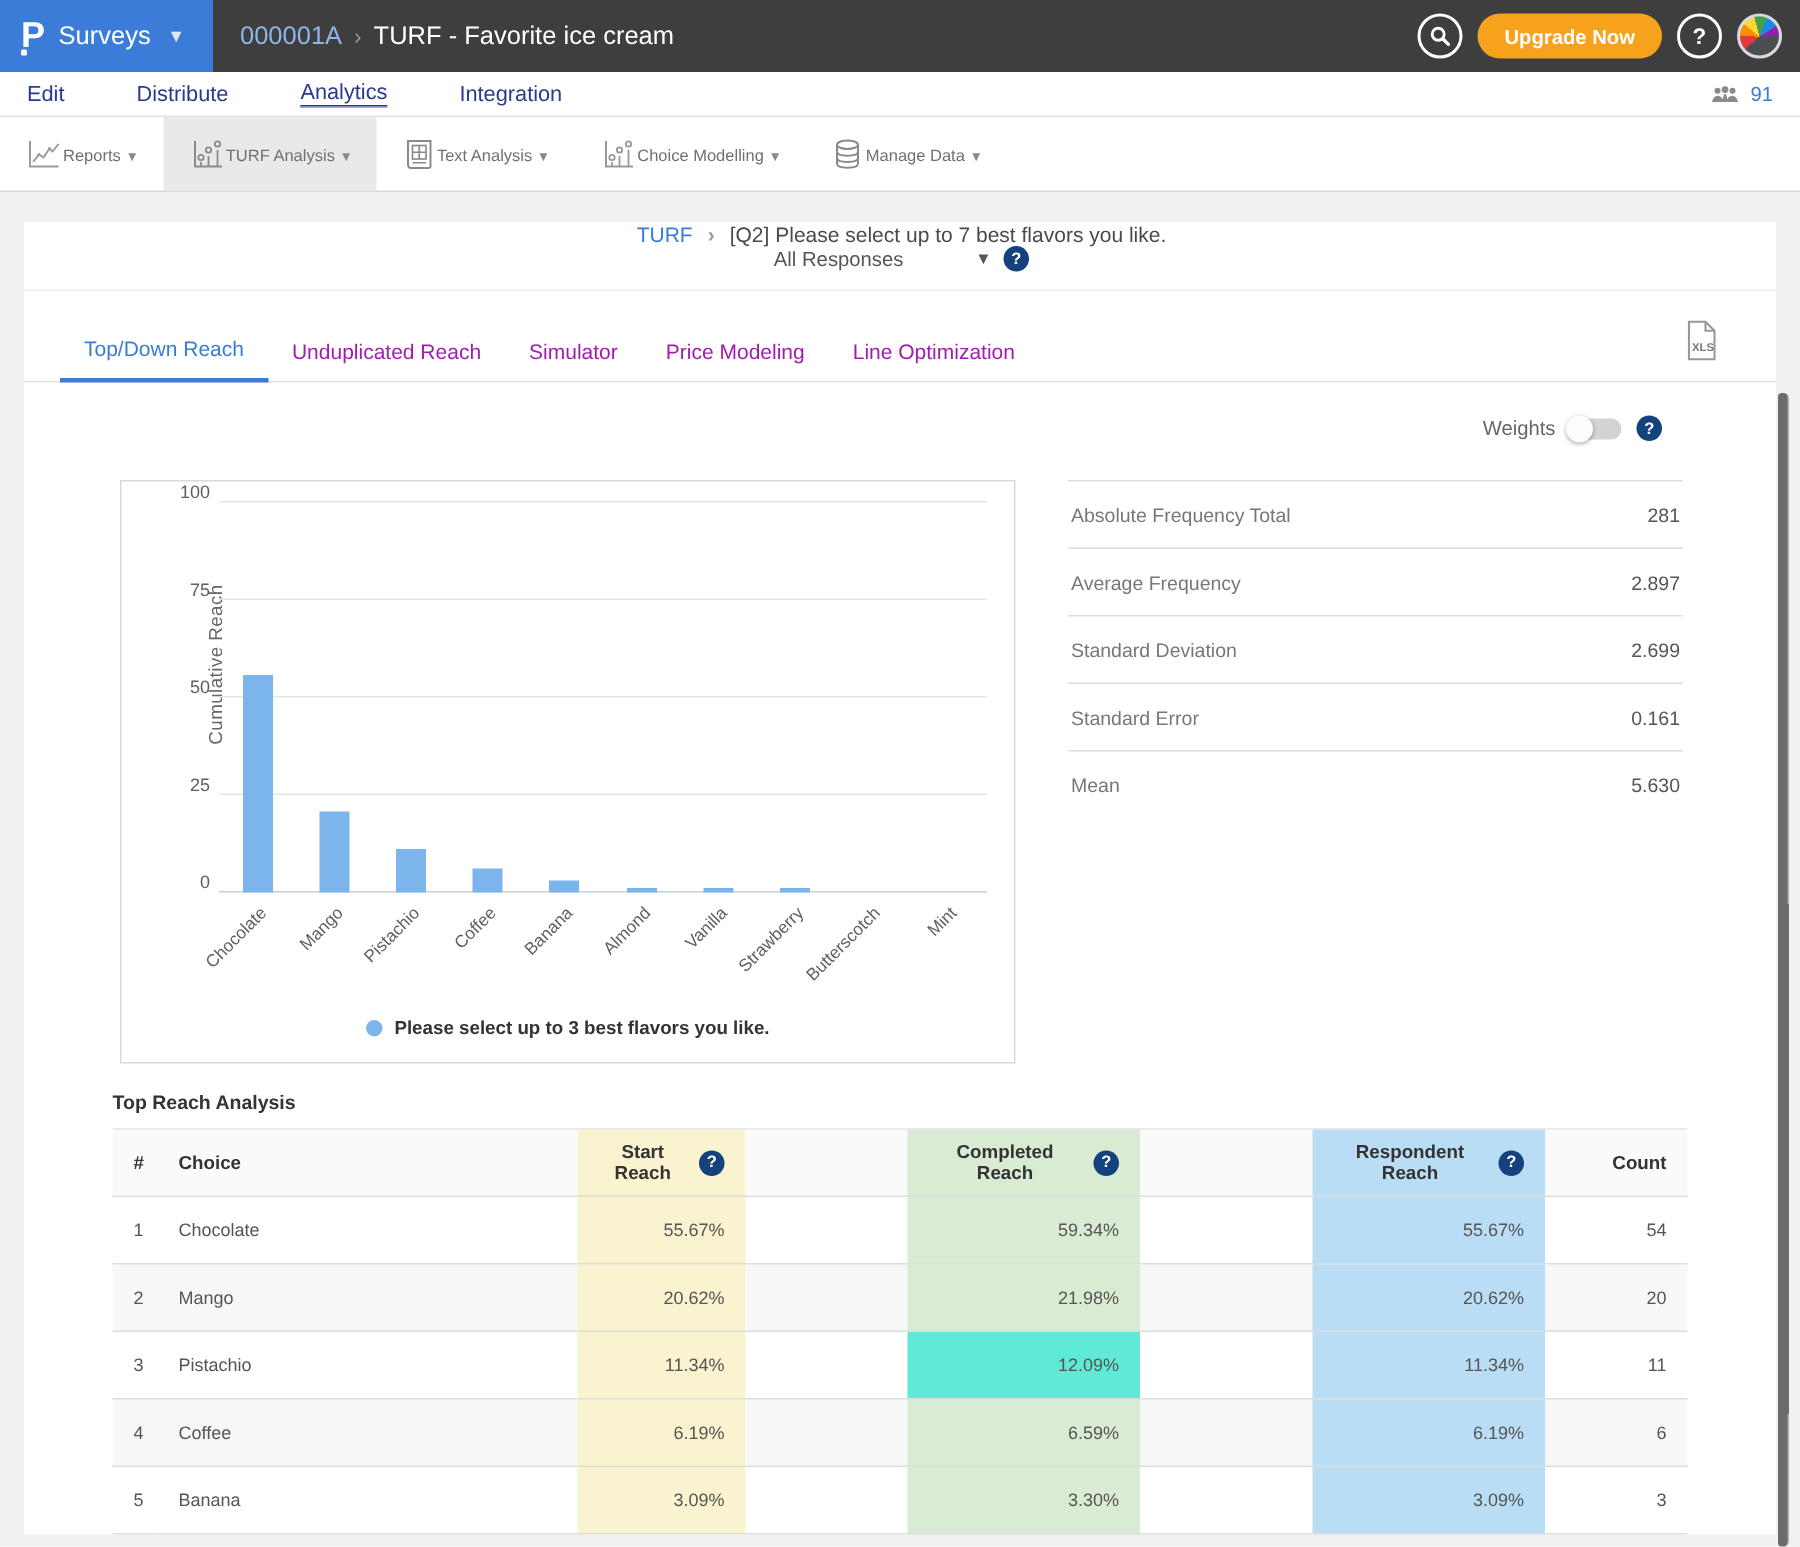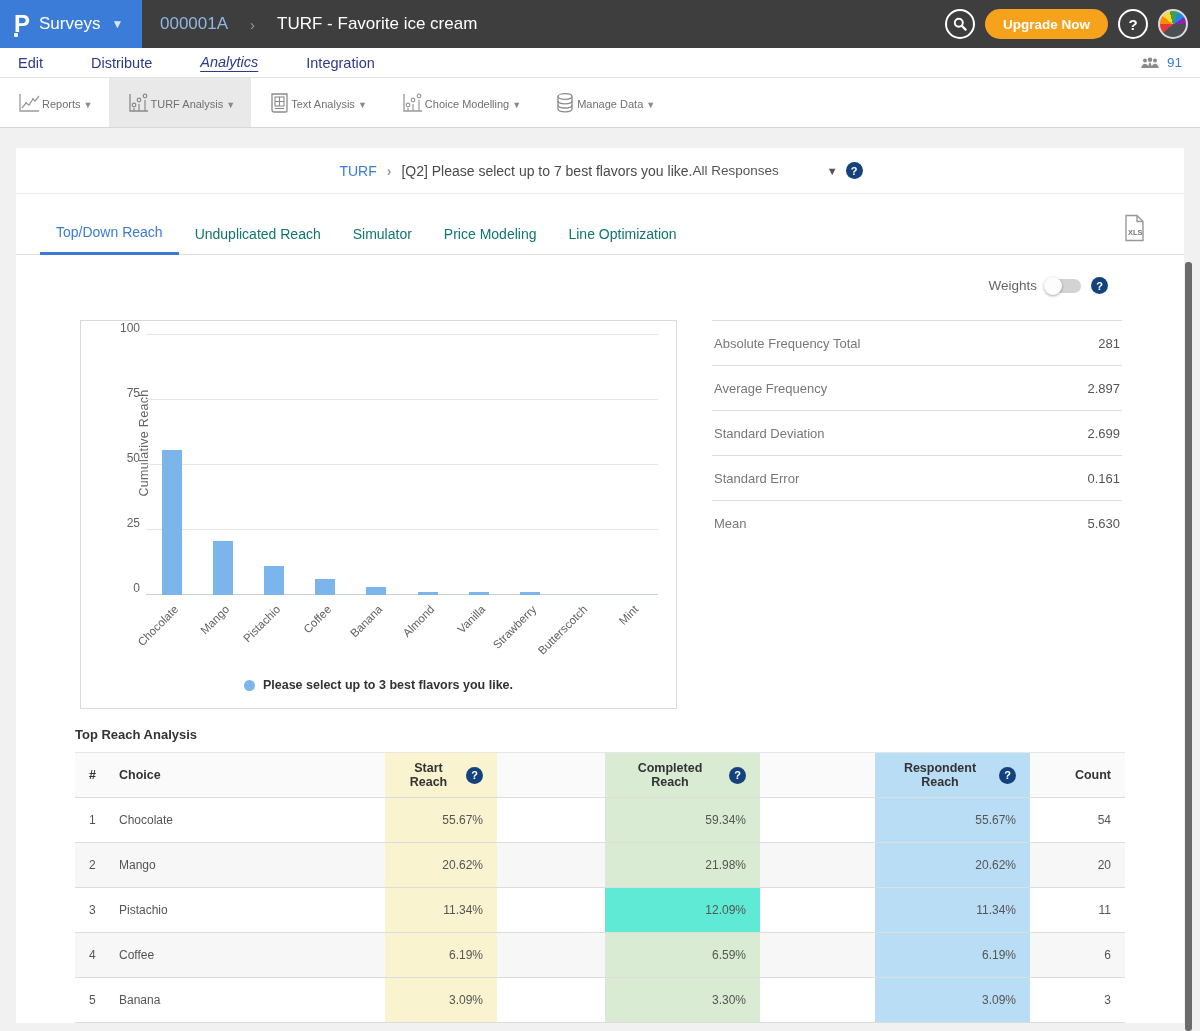--- a/index.html
+++ b/index.html
@@ -6,61 +6,61 @@
   html,body { width:1200px; height:1031px; overflow:hidden; background:#f1f1f1;
     font-family:"Liberation Sans", sans-serif; }
 
   
   .topbar { height:48px; background:#3e3e3e; display:flex; align-items:center; position:relative; }
   .brand { width:142px; height:48px; background:#3b7cd9; display:flex; align-items:center; padding-left:14px; gap:9px; cursor:pointer; }
   .brand-logo { position:relative; color:#fff; font-size:24px; font-weight:bold; line-height:1; }
   .brand-logo .logo-dot { position:absolute; left:0px; bottom:-1px; width:4px; height:4px; background:#fff; border-radius:1px; }
   .brand-name { color:#fff; font-size:17px; }
   .brand-caret { color:#dce8fa; font-size:12px; margin-left:2px; }
-  .crumb { display:flex; align-items:center; gap:22px; margin-left:18px; font-size:17px; }
+  .crumb { display:flex; align-items:center; gap:8px; margin-left:18px; font-size:17px; }
   .crumb .sid { color:#8fb7e6; cursor:pointer; }
   .crumb .sep { color:#9a9a9a; font-size:15px; }
   .crumb .stitle { color:#fff; }
   .topbar-right { position:absolute; right:12px; top:0; height:48px; display:flex; align-items:center; gap:10px; }
   .circle-btn { width:30px; height:30px; border:2px solid #fff; border-radius:50%; display:flex; align-items:center; justify-content:center; color:#fff; font-weight:bold; font-size:15px; cursor:pointer; background:transparent; }
   .upgrade-btn { background:#f6a21d; color:#fff; border:none; border-radius:15px; height:30px; padding:0 18px; font-size:13.5px; font-weight:bold; cursor:pointer; font-family:inherit; }
   .avatar { width:30px; height:30px; border-radius:50%; border:2px solid #d7dbe0; cursor:pointer;
     background: conic-gradient(from 230deg at 50% 52%, #e53935 0 12%, #fb8c00 12% 22%, #fdd835 22% 32%, #43a047 32% 42%, #1e88e5 42% 52%, #8e24aa 52% 60%, #4a4f54 60% 100%); }
 
   
   .navrow { height:30px; background:#fff; display:flex; align-items:center; padding:0 18px; border-bottom:1px solid #e3e3e3; position:relative; }
   .navrow a { color:#2b3a8c; font-size:14.5px; text-decoration:none; margin-right:48px; cursor:pointer; }
-  .navrow a.active { text-decoration:underline; text-underline-offset:4px; border-bottom:1px solid #8fb7e6; padding-bottom:1px;font-style:italic; }
+  .navrow a.active { text-decoration:underline; text-underline-offset:4px; border-bottom:1px solid #8fb7e6; padding-bottom:1px; }
   .nav-right { position:absolute; right:18px; display:flex; align-items:center; gap:7px; }
   .nav-right .count { color:#3a7bd5; font-size:13.5px; }
 
   
   .toolbar { height:50px; background:#fff; border-bottom:1px solid #d8d8d8; display:flex; align-items:stretch; }
   .tool { display:flex; align-items:center; justify-content:center; padding:4px 16px; min-width:88px; cursor:pointer; }
   .tool.active { background:#e9e9e9; }
   .tool svg { display:block; }
   .tool-label { font-size:11px; color:#707070; margin-top:3px; white-space:nowrap; }
   .tool-label .caret { color:#8a8a8a; font-size:9px; }
 
   
   .page { padding:20px 16px 0 16px; }
   .panel { background:#fff; min-height:863px; position:relative; }
-  .panel-head { height:46px; display:flex; align-items:center; justify-content:center; padding:0 22px 0 24px; border-bottom:1px solid #ececec; }
+  .panel-head { height:46px; display:flex; align-items:center; justify-content:flex-start; padding:0 22px 0 24px; border-bottom:1px solid #ececec;flex-direction:column; }
   .ph-left { display:flex; align-items:center; gap:10px; font-size:14px; }
   .ph-left .turf-link { color:#3a7bd5; cursor:pointer; }
   .ph-left .sep { color:#9a9a9a; font-weight:bold; }
   .ph-left .question { color:#4a4a4a; }
   .ph-right { display:flex; align-items:center; }
   .ph-right .filter-label { color:#555; font-size:13.5px; margin-right:48px; cursor:pointer; }
   .ph-right .dd-caret { color:#555; font-size:11px; cursor:pointer; margin-right:8px; }
   .qmark { width:17px; height:17px; background:#14427c; color:#fff; border-radius:50%; font-size:11px; font-weight:bold; display:inline-flex; align-items:center; justify-content:center; cursor:pointer; flex:none; }
 
   
   .tabs-row { display:flex; align-items:flex-end; padding:30px 24px 0 24px; border-bottom:1px solid #e0e0e0; position:relative; }
-  .tab { font-size:14px; color:#0f766e; padding:0 16px 12px 16px; cursor:pointer; white-space:nowrap; }
+  .tab { font-size:14px; color:#a21caf; padding:0 16px 12px 16px; cursor:pointer; white-space:nowrap; }
   .tab.active { color:#3a7bd5; border-bottom:3px solid #3a7bd5; margin-bottom:-1px; }
   .xls-btn { position:absolute; right:38px; bottom:8px; cursor:pointer; }
 
   
   .weights-row { display:flex; align-items:center; justify-content:flex-end; gap:10px; margin:22px 76px 0 0; }
   .weights-label { color:#666; font-size:13.5px; }
   .toggle { width:34px; height:14px; background:#d3d3d3; border-radius:7px; position:relative; cursor:pointer; }
   .toggle .knob { position:absolute; left:-3px; top:-2px; width:18px; height:18px; background:#fdfdfd; border-radius:50%; box-shadow:0 1px 3px rgba(0,0,0,.35); }
 
   

